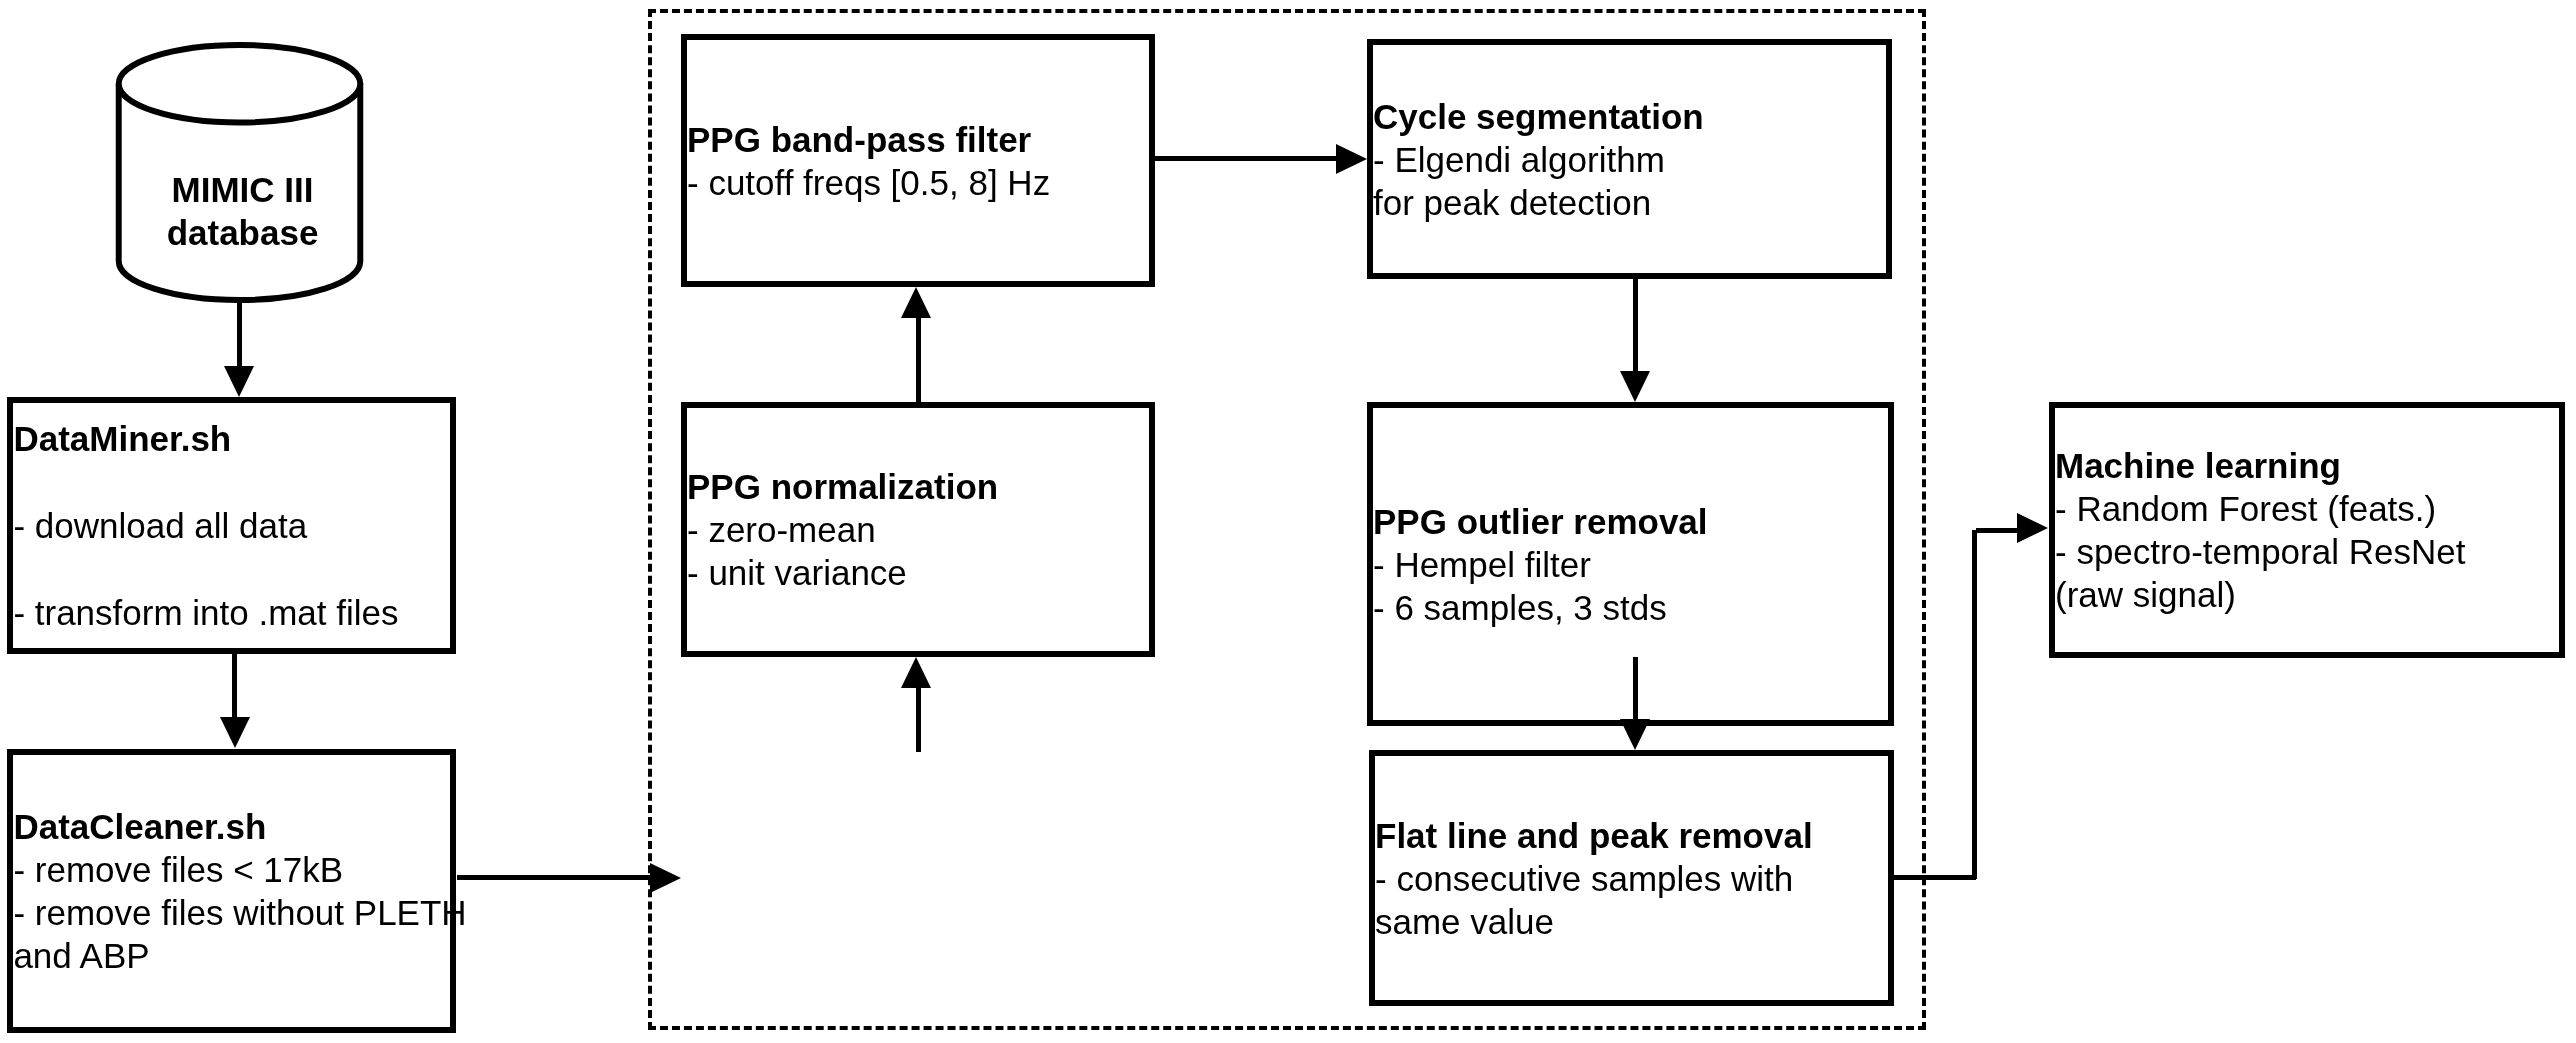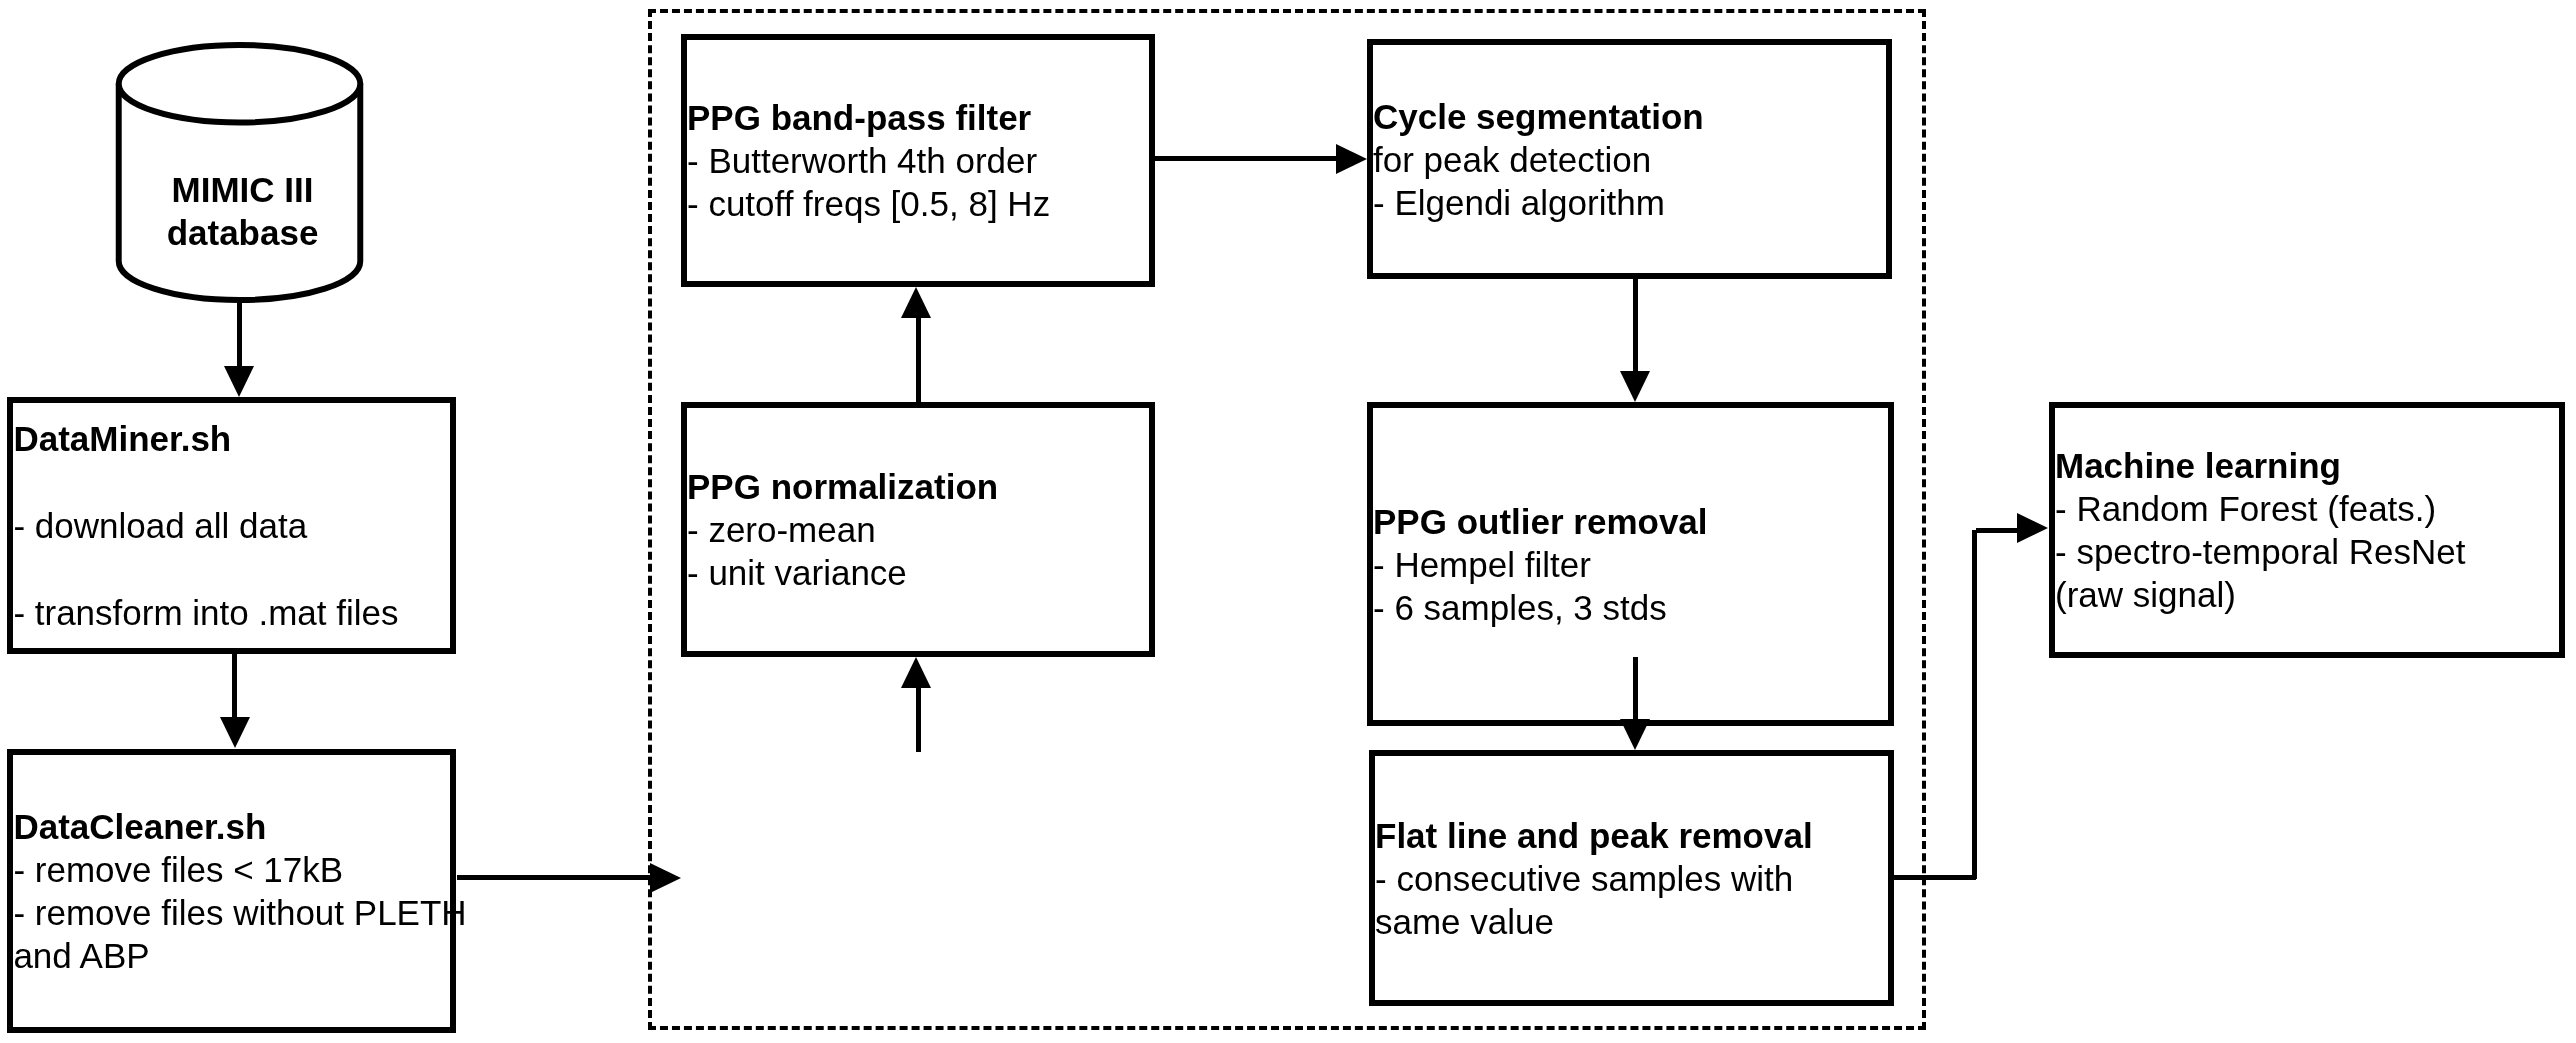--- a/index.html
+++ b/index.html
@@ -83,31 +83,30 @@
     <div class="line title">PPG normalization</div>
     <div class="line">- zero-mean</div>
     <div class="line">- unit variance</div>
   </div>
 
   <div class="vline" style="left:916px; top:315px; height:87px;"></div>
   <div class="head-up" style="left:901px; top:287px;"></div>
 
   <div class="node n-bandpass">
     <div class="line title">PPG band-pass filter</div>
-    <div class="line">- Butterworth 4th order</div>
     <div class="line">- cutoff freqs [0.5, 8] Hz</div>
   </div>
 
   <div class="hline" style="left:1155px; top:156px; width:183px;"></div>
   <div class="head-right" style="left:1336px; top:144px;"></div>
 
   <div class="node n-cycleseg">
     <div class="line title">Cycle segmentation</div>
+    <div class="line">- Elgendi algorithm</div>
     <div class="line">for peak detection</div>
-    <div class="line">- Elgendi algorithm</div>
   </div>
 
   <div class="vline" style="left:1633px; top:279px; height:93px;"></div>
   <div class="head-down" style="left:1620px; top:371px;"></div>
 
   <div class="node n-outlier">
     <div class="line title">PPG outlier removal</div>
     <div class="line">- Hempel filter</div>
     <div class="line">- 6 samples, 3 stds</div>
   </div>

